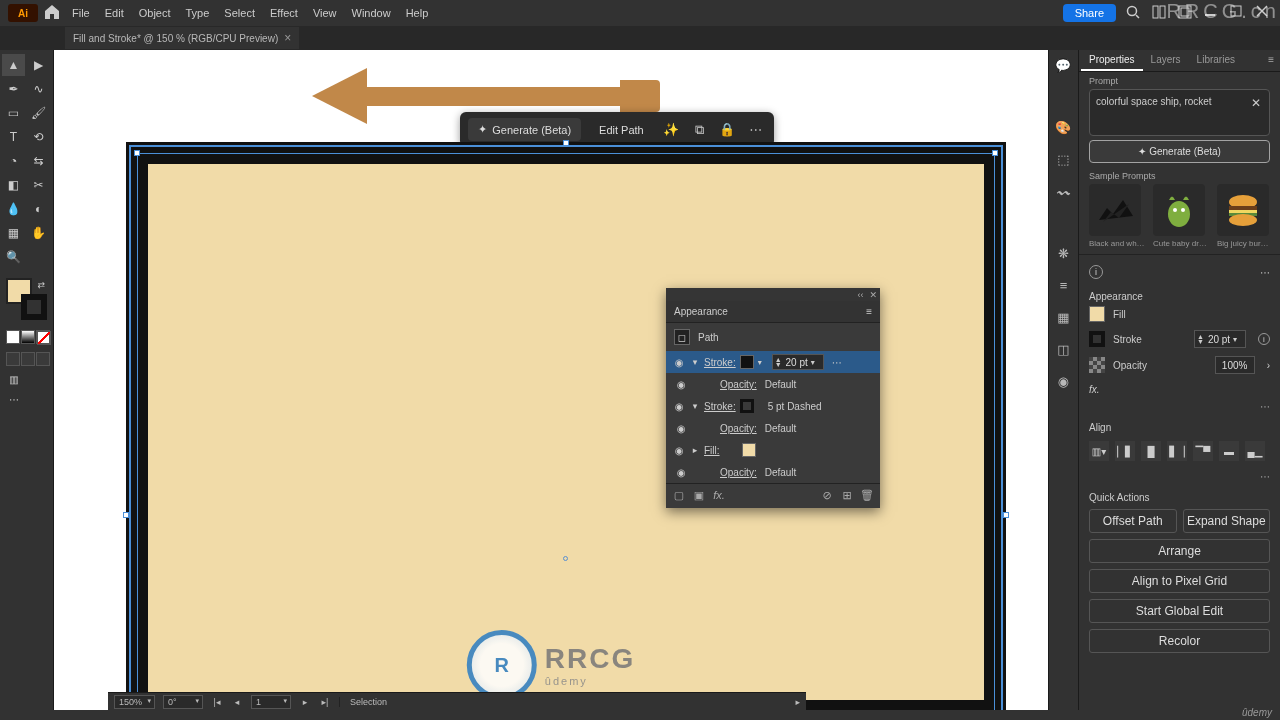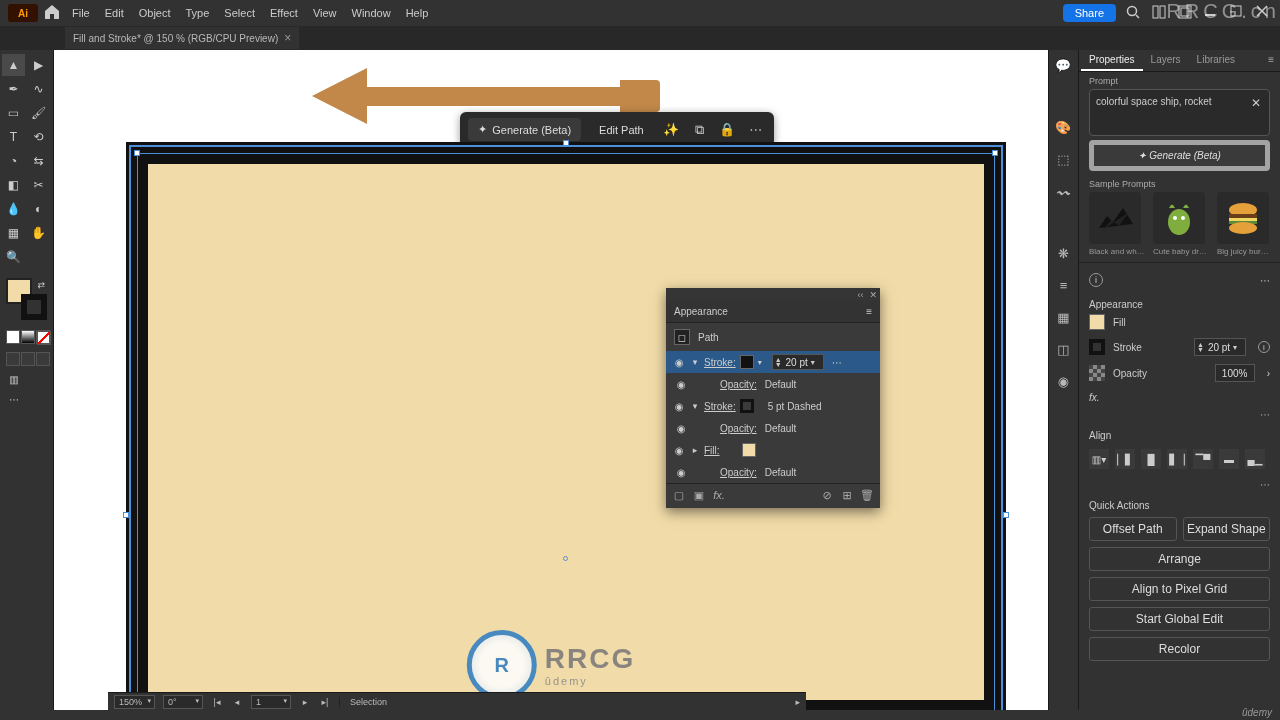--- a/index.html
+++ b/index.html
@@ -96,21 +96,21 @@
 
 .props { width: 202px; background: #323232; border-left: 1px solid #1a1a1a; padding: 0; overflow: hidden; color: #ccc; font-size: 10px; }
 .props-tabs { display: flex; gap: 0; border-bottom: 1px solid #1a1a1a; padding-left: 2px; }
 .props-tab { padding: 4px 8px; font-size: 10px; color: #999; cursor: pointer; }
 .props-tab.active { color: #eee; border-bottom: 2px solid #fff; }
 .props-menu { margin-left: auto; padding: 4px 6px; color: #aaa; cursor: pointer; }
 .props-body { padding: 0 10px; }
 .props-label { font-size: 9px; color: #aaa; margin: 4px 0 3px; }
 .prompt-box { position: relative; background: #2a2a2a; border: 1px solid #555; border-radius: 4px; padding: 6px 22px 28px 6px; margin-bottom: 4px; }
 .prompt-x { position: absolute; top: 6px; right: 8px; color: #ccc; cursor: pointer; font-size: 12px; }
-.gen-btn { width: 100%; background: #3a3a3a; border: 5px solid #a3a3a3; border-radius: 4px; padding: 5px; text-align: center; font-size: 10px; color: #ddd; cursor: pointer; margin: 4px 0 8px; font-style: italic; }
+.gen-btn { width: 100%; background: #3a3a3a; border: 1px solid #a3a3a3; border-radius: 4px; padding: 5px; text-align: center; font-size: 10px; color: #ddd; cursor: pointer; margin: 4px 0 8px; }
 .samples { display: flex; gap: 8px; margin-bottom: 4px; }
 .sample { width: 56px; text-align: center; }
 .sample-thumb { width: 52px; height: 52px; background: #2a2a2a; border-radius: 4px; display: flex; align-items: center; justify-content: center; font-size: 28px; position: relative; }
 .sample-cap { font-size: 8px; color: #999; margin-top: 3px; white-space: nowrap; overflow: hidden; text-overflow: ellipsis; }
 .hr { height: 1px; background: #222; margin: 6px -10px; }
 .prop-row { display: flex; align-items: center; gap: 8px; padding: 4px 0; }
 .prop-swatch { width: 16px; height: 16px; border: 1px solid #666; }
 .prop-stroke-sw { width: 16px; height: 16px; border: 4px solid #111; background: transparent; }
 .prop-opac-sw { width: 16px; height: 16px; background: repeating-conic-gradient(#888 0 25%, #444 0 50%) 0 0/8px 8px; }
 .strokespin { display: flex; align-items: center; background: #2a2a2a; border: 1px solid #555; padding: 0 2px; height: 18px; margin-left: auto; }

